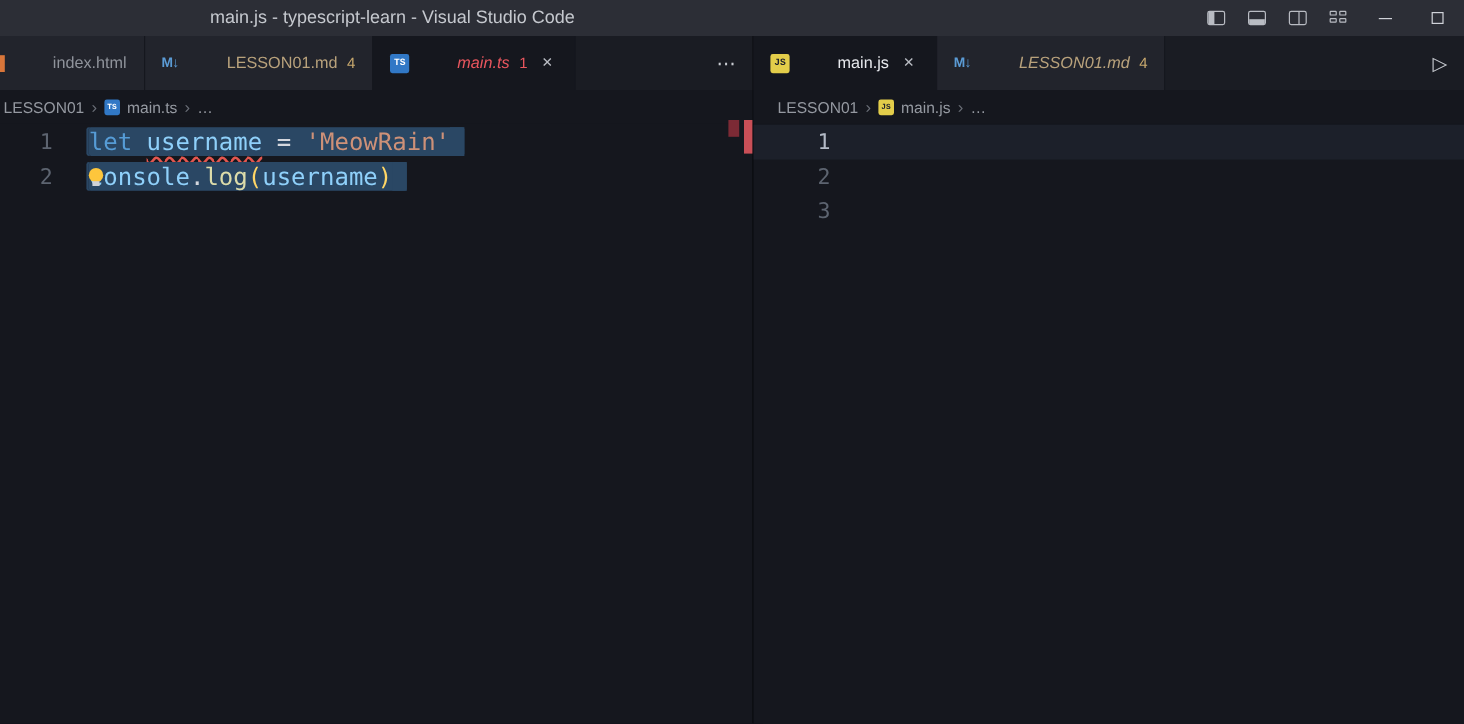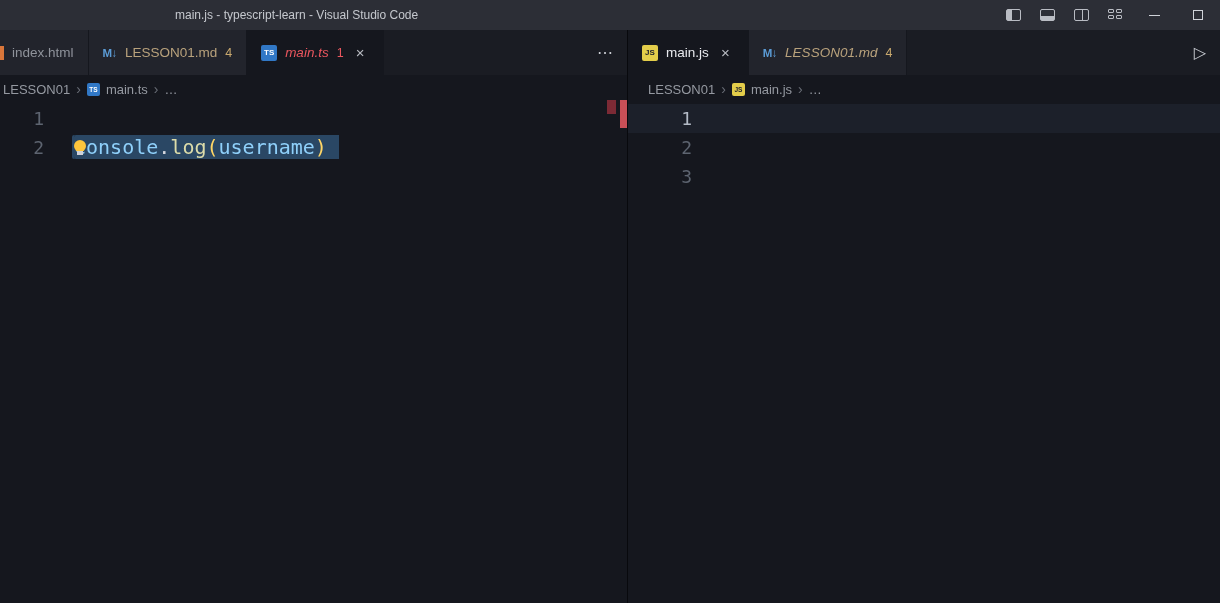--- a/index.html
+++ b/index.html
@@ -2,21 +2,21 @@
 <html><head>
 <meta charset="utf-8">
 <style>
   * { margin:0; padding:0; box-sizing:border-box; }
   html,body { width:1220px; height:603px; background:#15171e; overflow:hidden;
               font-family:"Liberation Sans", sans-serif; }
   .window { width:1220px; height:603px; display:flex; flex-direction:column; background:#15171e; overflow:hidden; }
 
   
   .titlebar { flex:0 0 30px; height:30px; background:#2c2e36; position:relative; display:flex; align-items:center; }
-  .window-title { position:absolute; left:175px; top:0; line-height:30px; color:#c5c8ce; font-size:12px; white-space:nowrap; }
+  .window-title { position:absolute; left:175px; top:0; line-height:30px; color:#c5c8ce; font-size:15px; white-space:nowrap; }
   .titlebar-right { margin-left:auto; display:flex; align-items:center; height:100%; }
   .tb-icon { width:34px; height:30px; display:flex; align-items:center; justify-content:center; cursor:pointer; }
   .lay { width:15px; height:12px; border:1.2px solid #b9bcc3; border-radius:2px; position:relative; display:block; }
   .lay-left::before  { content:""; position:absolute; left:0; top:0; bottom:0; width:5px; background:#b9bcc3; }
   .lay-bottom::before{ content:""; position:absolute; left:0; right:0; bottom:0; height:4px; background:#b9bcc3; }
   .lay-right::before { content:""; position:absolute; right:0; top:0; bottom:0; width:5px; border-left:1.2px solid #b9bcc3; }
   .lay-grid { border:none; display:grid; grid-template-columns:6px 6px; grid-template-rows:4px 4px; gap:2px; width:15px; height:12px; }
   .lay-grid i { display:block; border:1.1px solid #b9bcc3; border-radius:1px; }
   .win-ctl { width:44px; height:30px; display:flex; align-items:center; justify-content:center; cursor:pointer; }
   .glyph-min { width:11px; height:1px; background:#d0d3d9; display:block; }
@@ -25,34 +25,34 @@
   
   .main { flex:1; display:flex; min-height:0; }
   .pane { display:flex; flex-direction:column; min-width:0; position:relative; background:#15171e; }
   .pane-left  { flex:0 0 628px; width:628px; border-right:1px solid #08090d; }
   .pane-right { flex:1; }
 
   
   .tabbar { flex:0 0 45px; height:45px; background:#1a1c23; display:flex; align-items:stretch; overflow:hidden; }
   .tab { display:flex; align-items:center; gap:8px; padding:0 14px; background:#22242c; border-right:1px solid #15171e; cursor:pointer; font-size:13.5px; white-space:nowrap; }
   .tab.active { background:#15171e; }
-  .tab-label { color:#8f939b; }
+  .tab-label { color:#8f939b;margin-left:32px; }
   .lbl-md  { color:#b9a27c; }
   .lbl-md-italic { color:#b9a27c; font-style:italic; }
   .lbl-err { color:#e9565e; font-style:italic; }
   .lbl-active { color:#e8eaee; }
   .badge { font-size:12.5px; }
   .badge-warn { color:#c9a96e; }
   .badge-err  { color:#e9565e; }
   .tab-close { color:#b9bcc3; font-size:15px; width:17px; height:17px; line-height:17px; text-align:center; border-radius:3px; }
   .tab-spacer { flex:1; }
   .bar-action { color:#c9ccd2; font-size:16px; padding:0 14px; display:flex; align-items:center; cursor:pointer; }
 
   .icon-md { color:#5b9bd5; font-weight:bold; font-size:11.5px; letter-spacing:-0.5px; }
-  .icon-ts, .icon-js { width:16px; height:16px; border-radius:2px; display:flex; align-items:center; justify-content:center; font-size:8px; font-weight:bold; flex:0 0 16px; }
+  .icon-ts, .icon-js { width:16px; height:16px; border-radius:2px; display:flex; align-items:center; justify-content:center; font-size:8px; font-weight:bold; flex:0 0 16px;font-family:Liberation Mono, monospace; }
   .icon-ts { background:#3178c6; color:#ffffff; }
   .icon-js { background:#e3cd4a; color:#22242c;text-align:center; }
   .icon-sm { width:13px; height:13px; font-size:6.5px; flex:0 0 13px; }
   .icon-html-cropped { width:4px; height:14px; background:#d9763a; margin-left:-14px; flex:0 0 4px; }
 
   
   .breadcrumb { flex:0 0 28px; height:28px; display:flex; align-items:center; gap:6px; font-size:13px; color:#9599a1; background:#15171e; }
   .pane-left  .breadcrumb { padding-left:3px; }
   .pane-right .breadcrumb { padding-left:20px; }
   .bc-sep { color:#696d76; font-size:14px; }
@@ -153,20 +153,21 @@
         <span class="bc-sep">›</span>
         <span class="icon-ts icon-sm">TS</span>
         <span class="bc-item">main.ts</span>
         <span class="bc-sep">›</span>
         <span class="bc-item">…</span>
       </div>
 
       <div class="code">
         <div class="code-line">
           <span class="ln">1</span>
+          <span class="lc"><span class="sel"><span class="tk kw">let</span><span class="tk pl"> </span><span class="tk vr sq">username</span><span class="tk pl"> </span><span class="tk op">=</span><span class="tk pl"> </span><span class="tk st">'MeowRain'</span></span></span>
         </div>
         <div class="code-line">
           <span class="ln">2</span>
           <span class="lightbulb"></span>
           <span class="lc"><span class="sel"><span class="tk vr">console</span><span class="tk pl">.</span><span class="tk fn">log</span><span class="tk b1">(</span><span class="tk vr">username</span><span class="tk b1">)</span></span></span>
         </div>
       </div>
 
       <div class="ruler-mark mark-minimap"></div>
       <div class="ruler-mark mark-ruler"></div>

